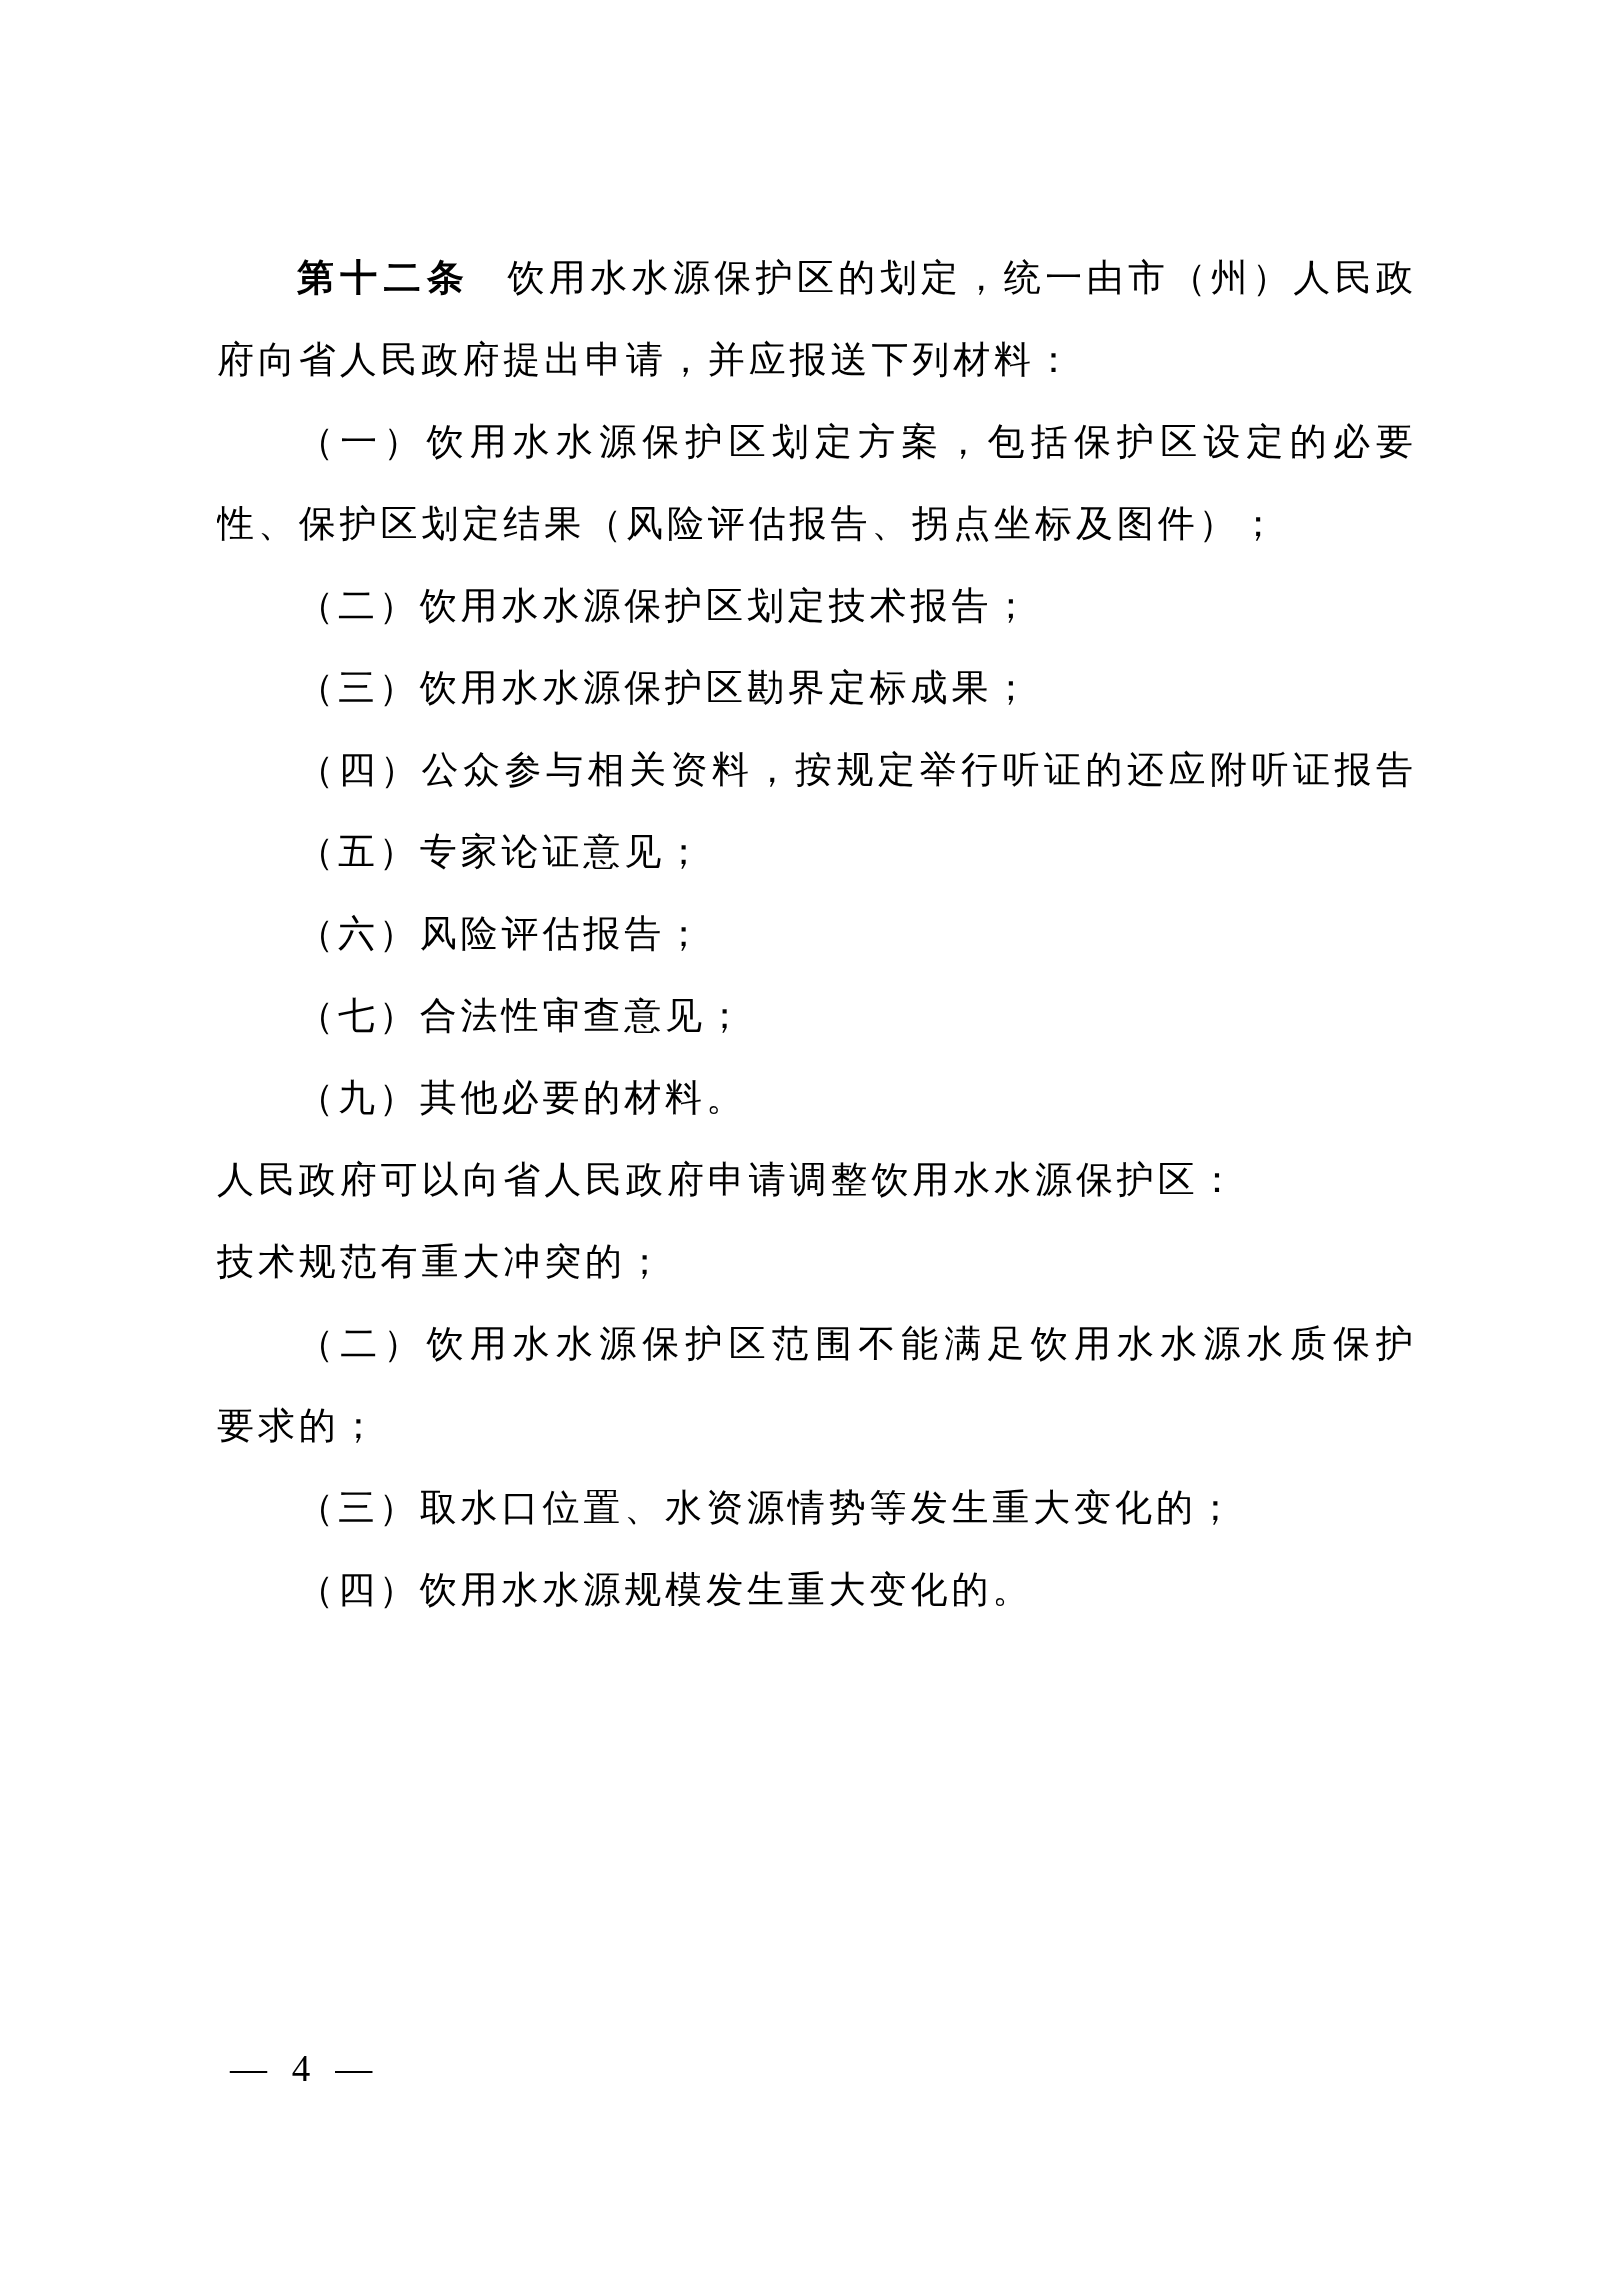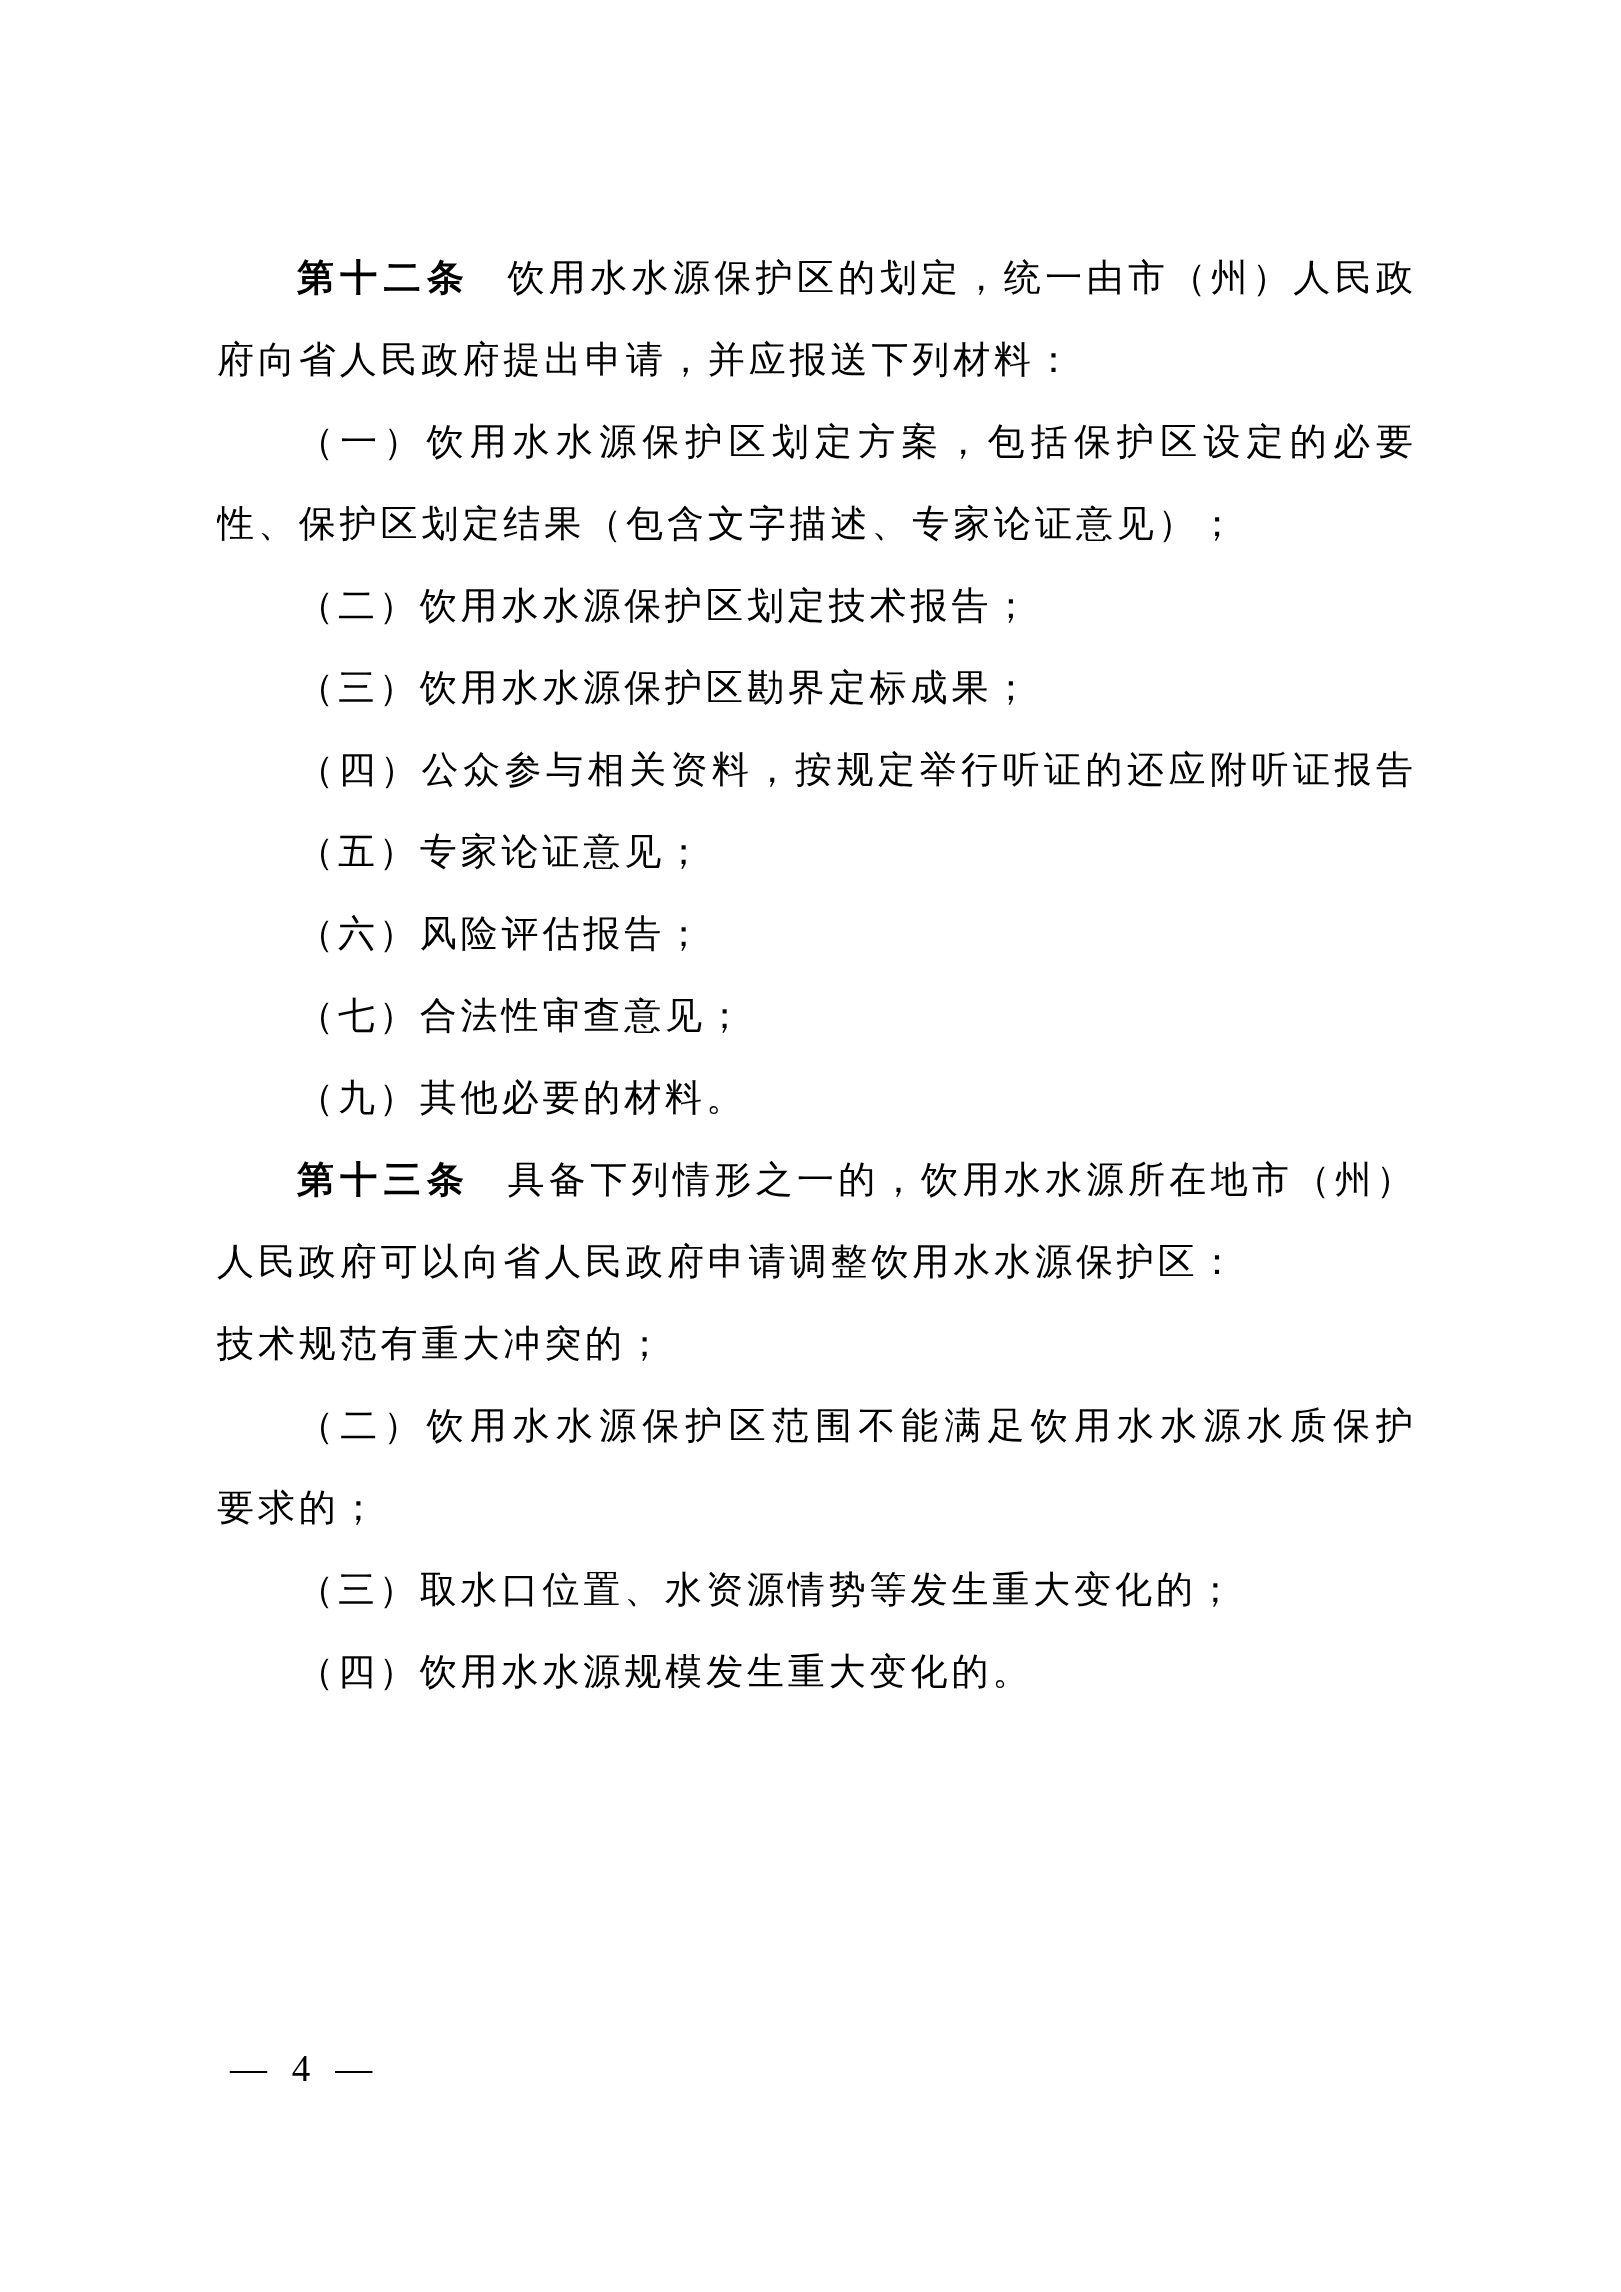--- a/index.html
+++ b/index.html
@@ -58,29 +58,28 @@
   }
 </style>
 </head>
 <body style="background: rgb(255, 255, 255); color: rgb(0, 0, 0);">
 
 <div class="page">
   <div class="doc-body" id="doc-body">
       <div class="line indent full"><span class="art-head">第十二条</span><span>饮用水水源保护区的划定，统一由市（州）人民政</span></div>
       <div class="line">府向省人民政府提出申请，并应报送下列材料：</div>
       <div class="line indent full">（一）饮用水水源保护区划定方案，包括保护区设定的必要</div>
-      <div class="line">性、保护区划定结果（包含文字描述、专家论证意见）；</div>
+      <div class="line">性、保护区划定结果（风险评估报告、拐点坐标及图件）；</div>
       <div class="line indent">（二）饮用水水源保护区划定技术报告；</div>
       <div class="line indent">（三）饮用水水源保护区勘界定标成果；</div>
       <div class="line indent full">（四）公众参与相关资料，按规定举行听证的还应附听证报告</div>
       <div class="line indent">（五）专家论证意见；</div>
       <div class="line indent">（六）风险评估报告；</div>
       <div class="line indent">（七）合法性审查意见；</div>
       <div class="line indent">（九）其他必要的材料。</div>
-      <div class="line indent full"><span class="art-head">第十三条</span><span>具备下列情形之一的，饮用水水源所在地市（州）</span></div>
       <div class="line">人民政府可以向省人民政府申请调整饮用水水源保护区：</div>
       <div class="line">技术规范有重大冲突的；</div>
       <div class="line indent full">（二）饮用水水源保护区范围不能满足饮用水水源水质保护</div>
       <div class="line">要求的；</div>
       <div class="line indent">（三）取水口位置、水资源情势等发生重大变化的；</div>
       <div class="line indent">（四）饮用水水源规模发生重大变化的。</div>
     </div>
   <div class="page-number">— 4 —</div>
 </div>
 

